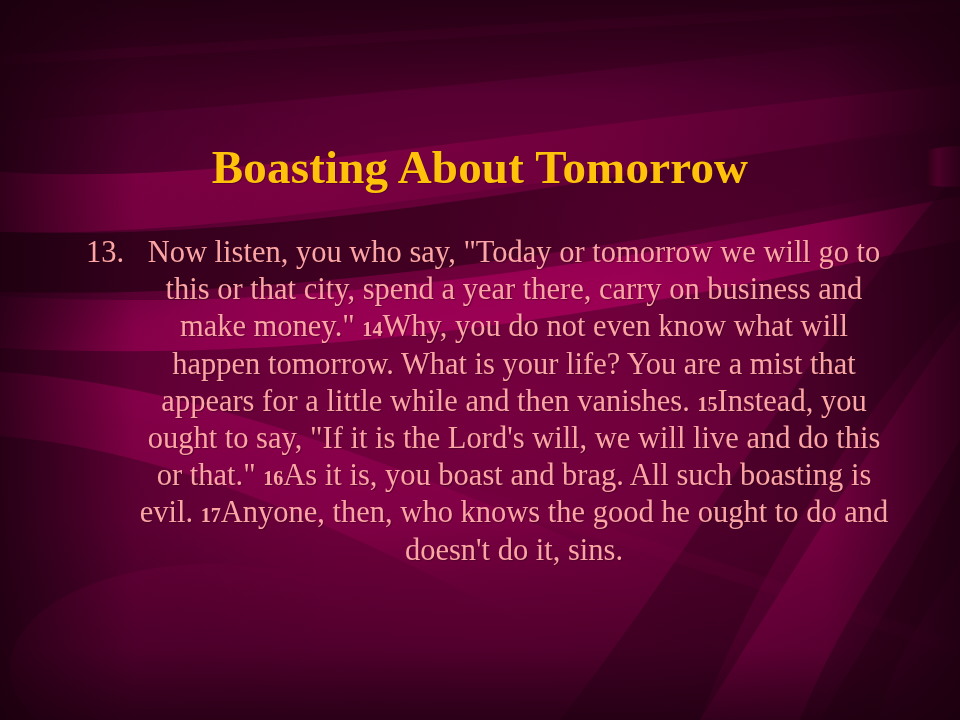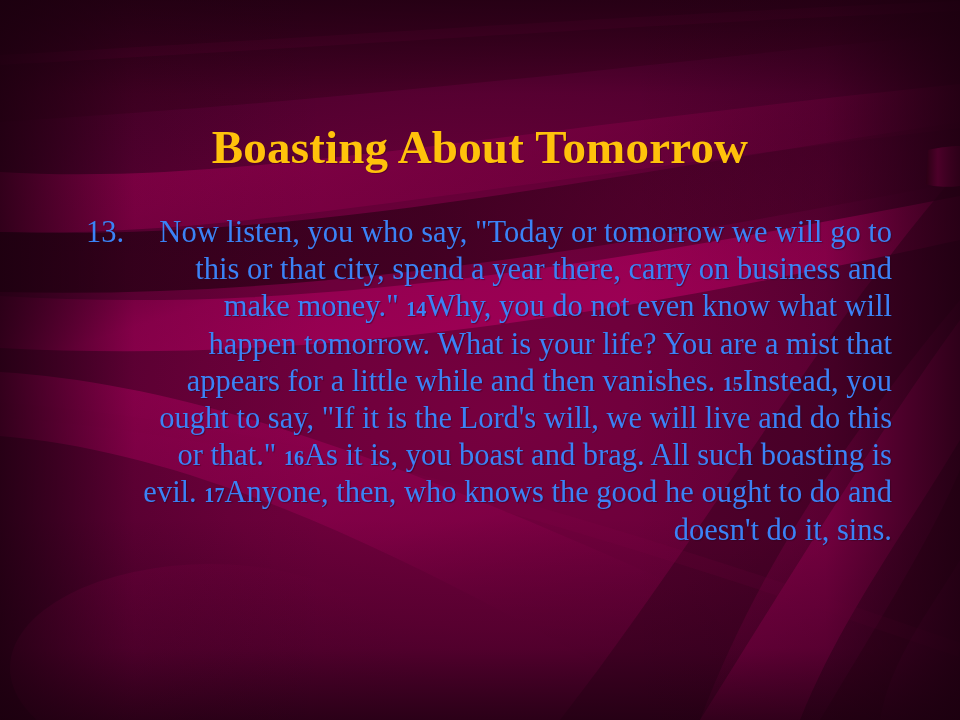--- a/index.html
+++ b/index.html
@@ -39,20 +39,21 @@
       linear-gradient(to bottom, rgba(26,0,14,0.62) 0%, rgba(26,0,14,0.05) 13%, rgba(26,0,14,0) 40%, rgba(26,0,14,0) 72%, rgba(26,0,14,0.28) 90%, rgba(26,0,14,0.74) 100%);
   }
 
   .bg-svg { display: block; }
 
   
   .content {
     position: absolute;
     inset: 0;
     z-index: 5;
+    margin-top: 20px;
   }
 
   .slide-title {
     position: absolute;
     top: 92px;
     left: 0;
     width: 960px;
     text-align: center;
     color: #FFC20B;
     font-size: 47px;
@@ -67,24 +68,24 @@
     position: absolute;
     top: 214px;
     left: 86px;
     width: 806px;
   }
 
   .verse-para {
     position: relative;
     margin: 0;
     padding-left: 50px;
-    color: #3b82f6;
+    color: #fca5a5;
     font-size: 30.5px;
     line-height: 37.2px;
-    text-align: right;
+    text-align: center;
     text-shadow: 1px 1px 1px rgba(45,0,24,0.45);
   }
 
   .verse-para .list-num {
     position: absolute;
     left: 0;
     top: 0;
     display: inline-block;
   }
 

